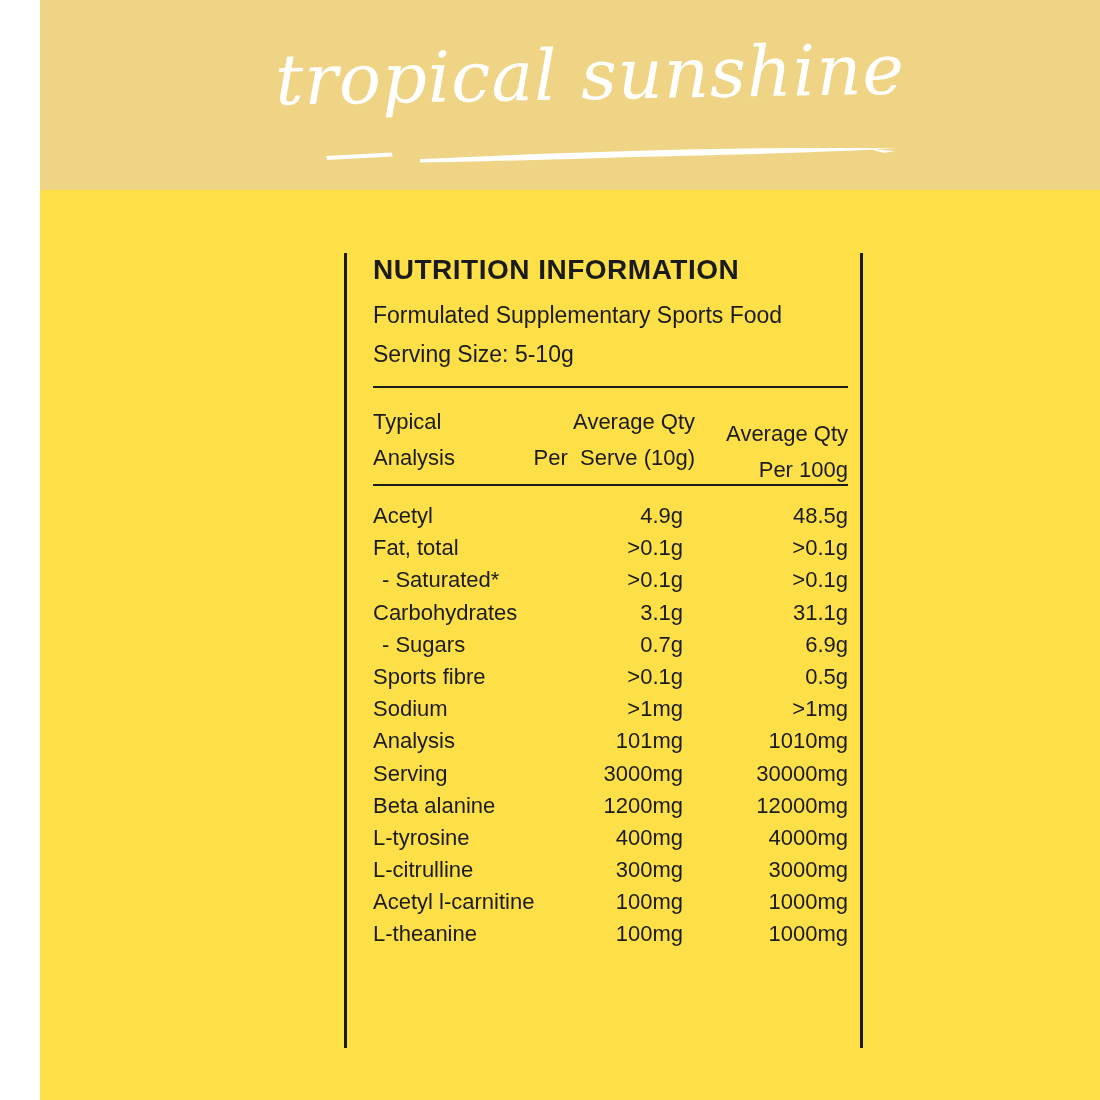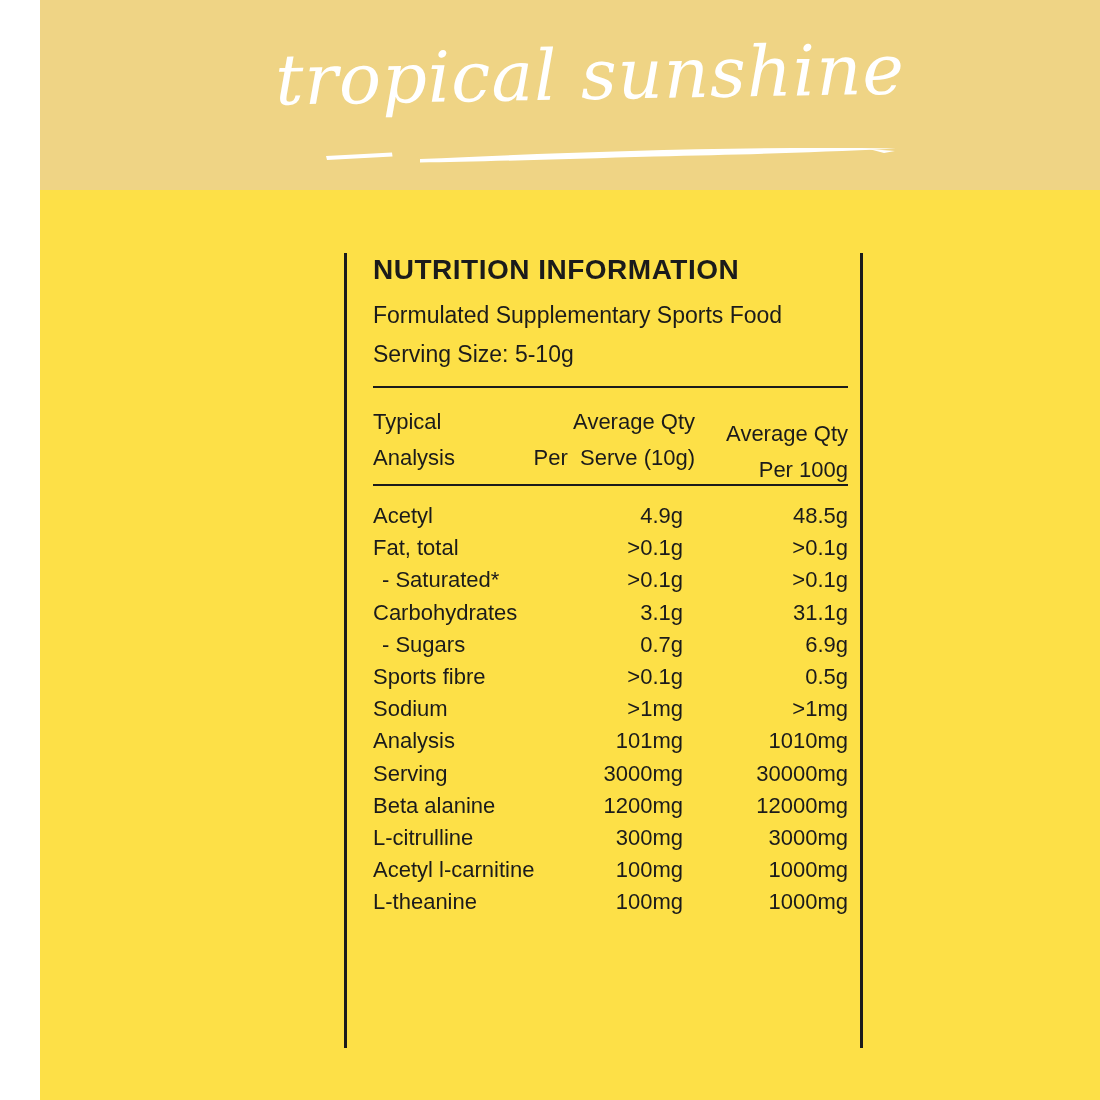--- a/index.html
+++ b/index.html
@@ -136,20 +136,25 @@
     <div class="cell num serve">3000mg</div>
     <div class="cell num per100">30000mg</div>
   </div>
 
   <div class="row">
     <div class="cell lbl">Beta alanine</div>
     <div class="cell num serve">1200mg</div>
     <div class="cell num per100">12000mg</div>
   </div>
 
+  <div class="row">
+    <div class="cell lbl">L-tyrosine</div>
+    <div class="cell num serve">400mg</div>
+    <div class="cell num per100">4000mg</div>
+  </div>
 
   <div class="row">
     <div class="cell lbl">L-citrulline</div>
     <div class="cell num serve">300mg</div>
     <div class="cell num per100">3000mg</div>
   </div>
 
   <div class="row">
     <div class="cell lbl">Acetyl l-carnitine</div>
     <div class="cell num serve">100mg</div>

